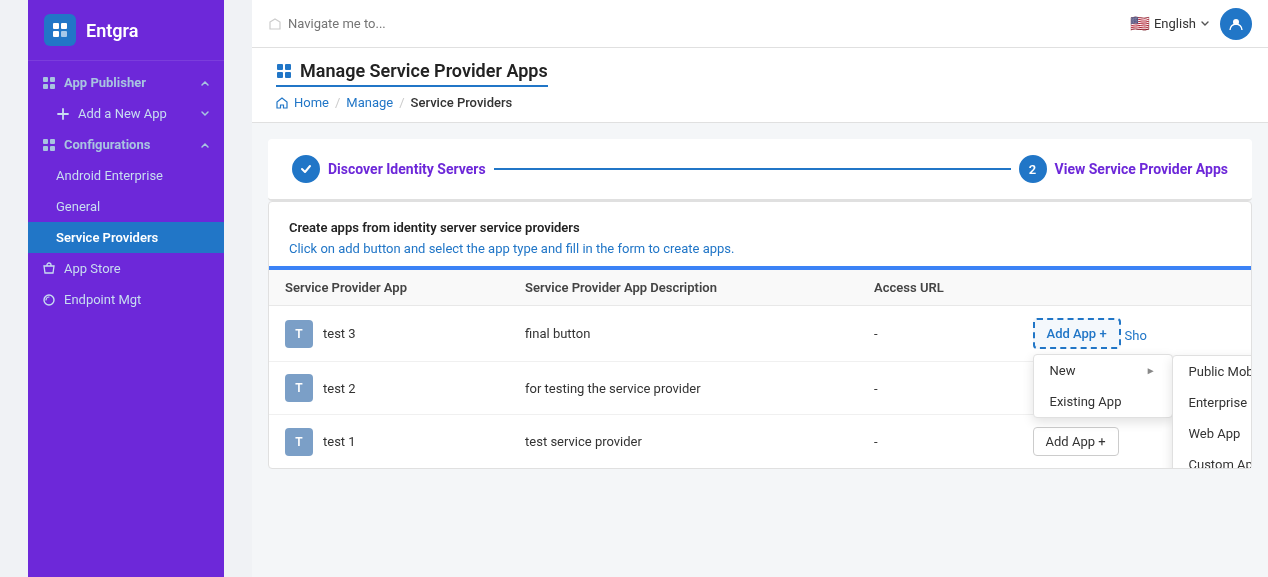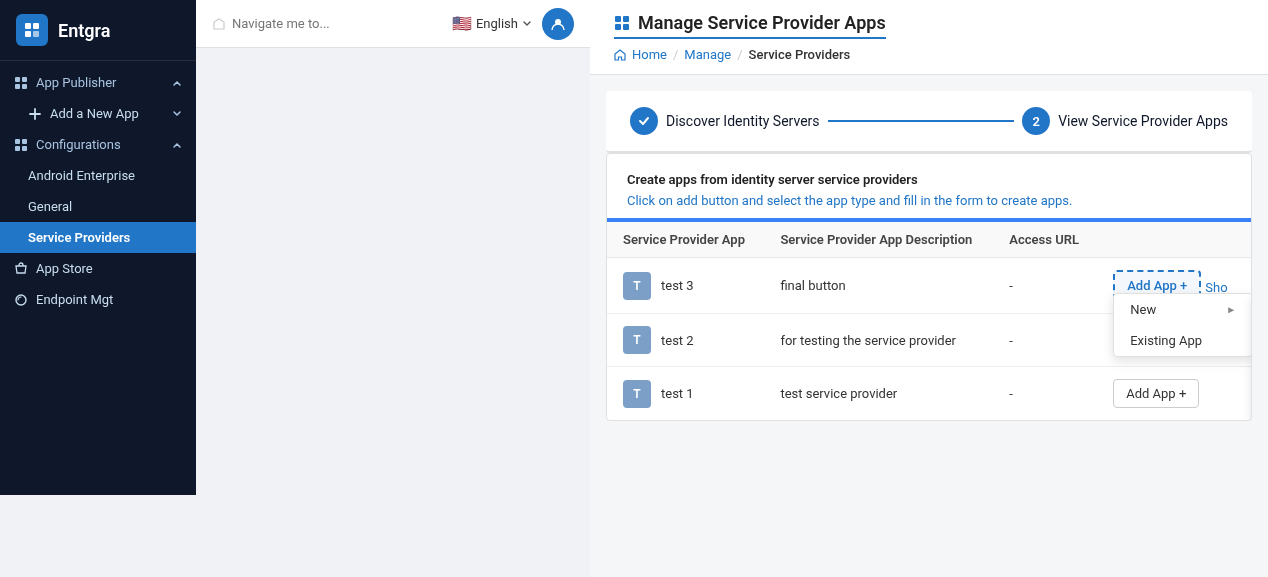--- a/index.html
+++ b/index.html
@@ -2,26 +2,27 @@
 <html><head>
   <meta charset="utf-8">
   <style>
     * { box-sizing: border-box; margin: 0; padding: 0; font-family: -apple-system, BlinkMacSystemFont, 'Segoe UI', Roboto, sans-serif; }
     body { display: flex; height: 577px; width: 1268px; overflow: hidden; background: #f0f2f5; }
 
     
     .sidebar {
       width: 196px;
       min-width: 196px;
-      background: #0f172a;
+      background: #6d28d9;
       color: #fff;
       display: flex;
       flex-direction: column;
-      height: 495px;
+      height: 577px;
       overflow: hidden;
+      margin-left: 28px;
     }
     .sidebar-logo {
       display: flex;
       align-items: center;
       padding: 14px 16px;
       gap: 10px;
       border-bottom: 1px solid rgba(255,255,255,0.1);
     }
     .logo-icon {
       width: 32px;
@@ -42,21 +43,21 @@
     }
     .sidebar-section {
       padding: 6px 0;
     }
     .sidebar-section-header {
       display: flex;
       align-items: center;
       justify-content: space-between;
       padding: 8px 14px;
       font-size: 13px;
-      font-weight: 400;
+      font-weight: 700;
       color: #a8c4e0;
       cursor: pointer;
       gap: 14px;
     }
     .sidebar-section-header .left { display: flex; align-items: center; gap: 8px; }
     .sidebar-item {
       display: flex;
       align-items: center;
       padding: 8px 14px 8px 28px;
       font-size: 13px;
@@ -76,22 +77,23 @@
       font-size: 13px;
       color: #c8ddf0;
       cursor: pointer;
       gap: 8px;
     }
 
     
     .main {
       flex: 1;
       display: flex;
-      flex-direction: row;
+      flex-direction: column;
       overflow: hidden;
+      margin-left: 28px;
     }
 
     
     .topbar {
       background: #fff;
       border-bottom: 1px solid #e0e0e0;
       display: flex;
       align-items: center;
       justify-content: space-between;
       padding: 8px 16px;
@@ -208,22 +210,22 @@
     .step-circle.completed {
       background: #2176c7;
       color: #fff;
     }
     .step-circle.active-step {
       background: #2176c7;
       color: #fff;
     }
     .step-label {
       font-size: 14px;
-      color: #0f172a;
-      font-weight: 400;
+      color: #6d28d9;
+      font-weight: 700;
       white-space: nowrap;
     }
     .step-line {
       flex: 1;
       height: 2px;
       background: #2176c7;
       margin: 0 8px;
     }
 
     
@@ -330,21 +332,21 @@
       padding: 6px 4px;
     }
 
     
     .dropdown-wrapper {
       position: relative;
       display: inline-block;
     }
     .dropdown-menu {
       position: absolute;
-      top: 23px;
+      top: 36px;
       left: 0;
       background: #fff;
       border: 1px solid #e0e0e0;
       border-radius: 4px;
       box-shadow: 0 4px 12px rgba(0,0,0,0.12);
       z-index: 100;
       min-width: 140px;
     }
     .dropdown-menu .menu-item {
       padding: 8px 16px;

